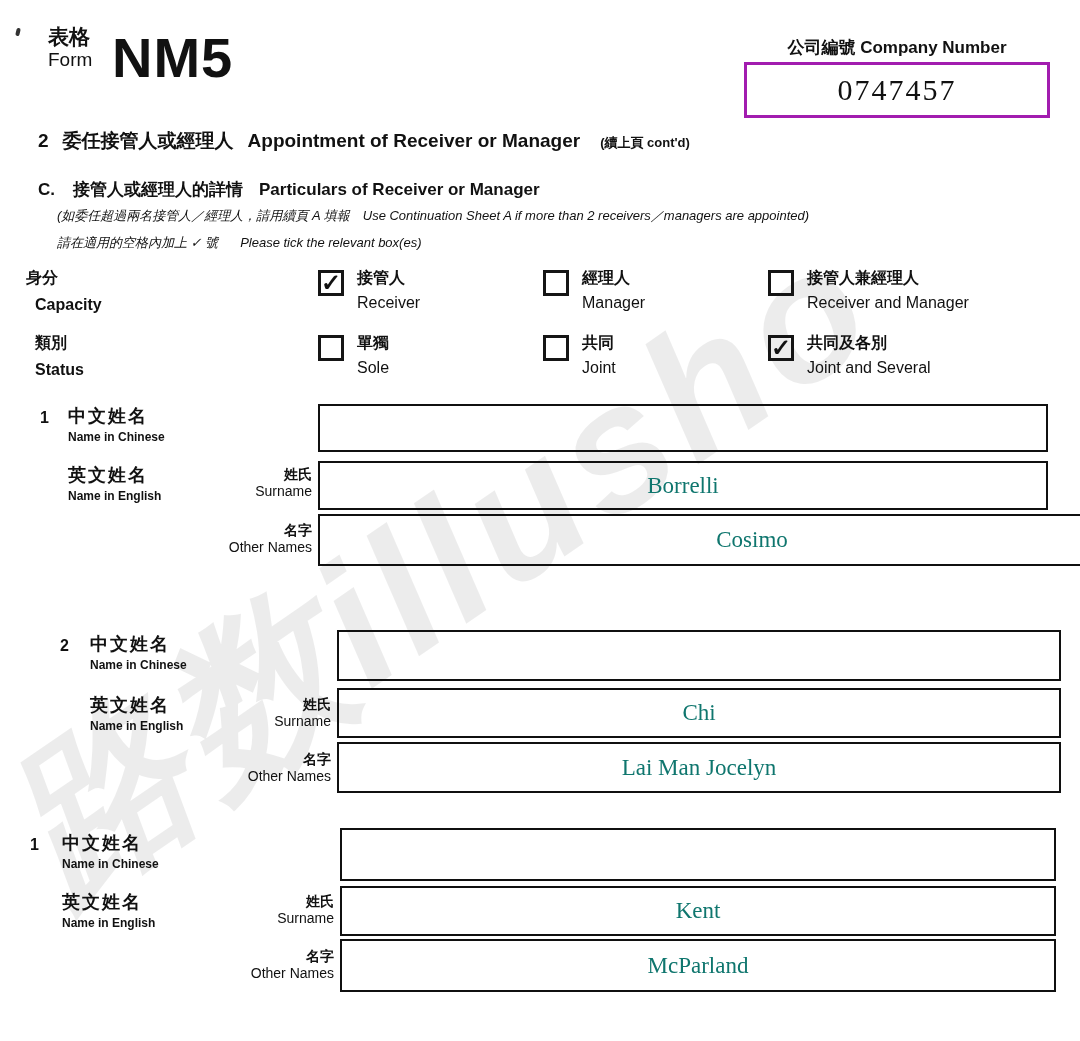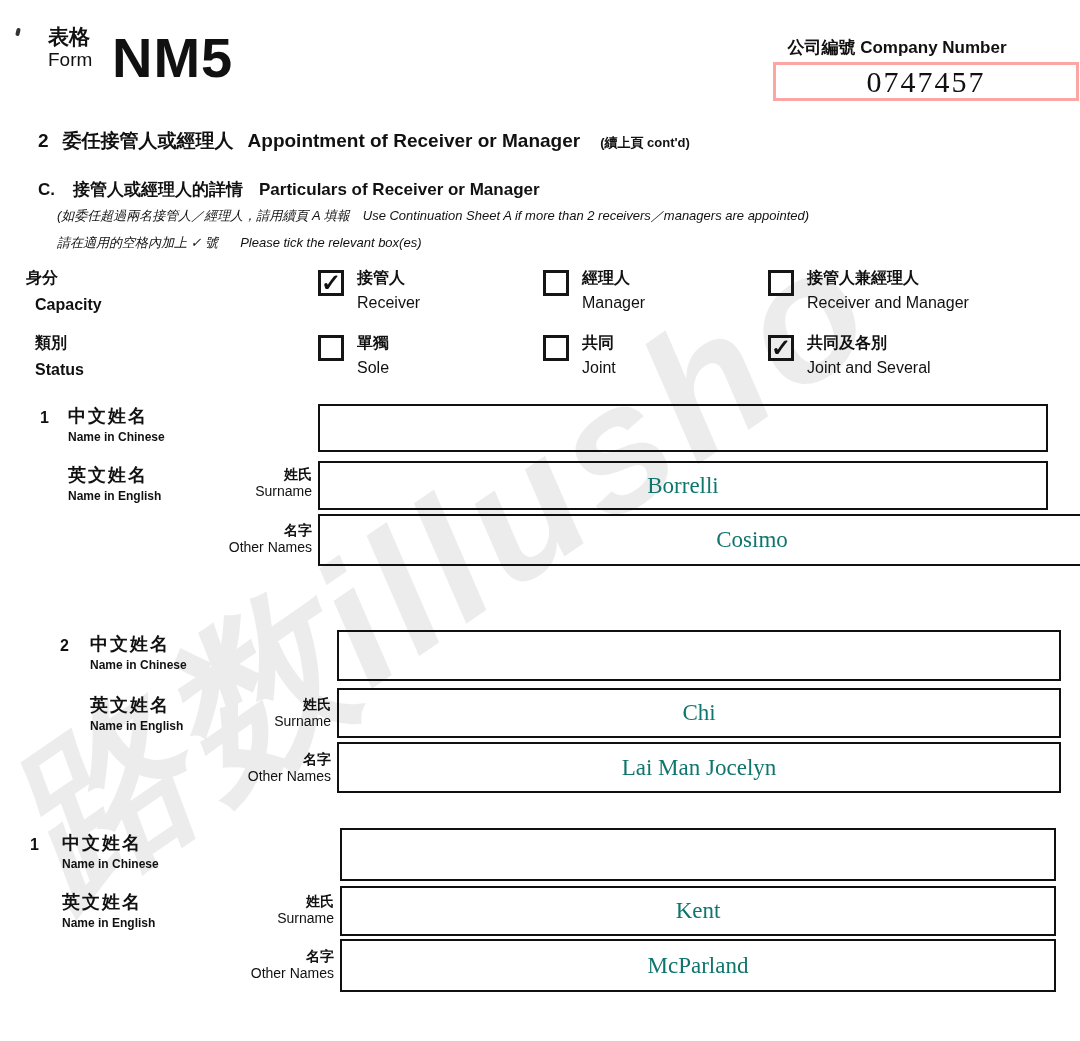--- a/index.html
+++ b/index.html
@@ -11,22 +11,22 @@
              transform-origin:0 50%;font-size:178px;line-height:178px;font-weight:700;
              font-style:italic;color:rgba(0,0,0,0.075);white-space:nowrap;letter-spacing:8px;
              z-index:0;pointer-events:none;}
   .content{position:absolute;inset:0;z-index:1;}
   .artifact{position:absolute;left:16px;top:28px;width:4px;height:8px;background:#333;
             border-radius:2px;transform:rotate(14deg);}
   .form-zh{left:48px;top:25px;font-size:21px;font-weight:bold;}
   .form-en{left:48px;top:49px;font-size:19px;font-weight:normal;}
   .form-code{left:112px;top:26px;font-size:56px;font-weight:800;letter-spacing:1px;}
   .cnum-label{left:744px;top:38px;width:306px;text-align:center;font-size:17px;font-weight:bold;}
-  .cnum-box{position:absolute;left:744px;top:62px;width:306px;height:39px;border:3px solid #fca5a5;
-            display:flex;align-items:center;justify-content:center;box-sizing:border-box;margin-left:29px;}
+  .cnum-box{position:absolute;left:744px;top:62px;width:306px;height:56px;border:3px solid #a21caf;
+            display:flex;align-items:center;justify-content:center;box-sizing:border-box;}
   .cnum-val{font-size:30px;letter-spacing:2px;}
   .h2row{left:38px;top:130px;display:flex;align-items:baseline;gap:14px;font-size:19px;font-weight:bold;}
   .h2row .contd{font-size:13px;margin-left:6px;}
   .hCrow{left:38px;top:180px;display:flex;align-items:baseline;gap:16px;font-size:17px;font-weight:bold;}
   .hCrow .letter{margin-right:2px;}
   .note1{left:57px;top:209px;font-size:13px;font-style:italic;}
   .note2{left:57px;top:236px;font-size:13px;font-style:italic;display:flex;gap:22px;}
   .rowlab-zh{font-size:16px;font-weight:bold;}
   .rowlab-en{font-size:16px;font-weight:bold;}
   .opt{position:absolute;display:flex;align-items:flex-start;gap:13px;}

